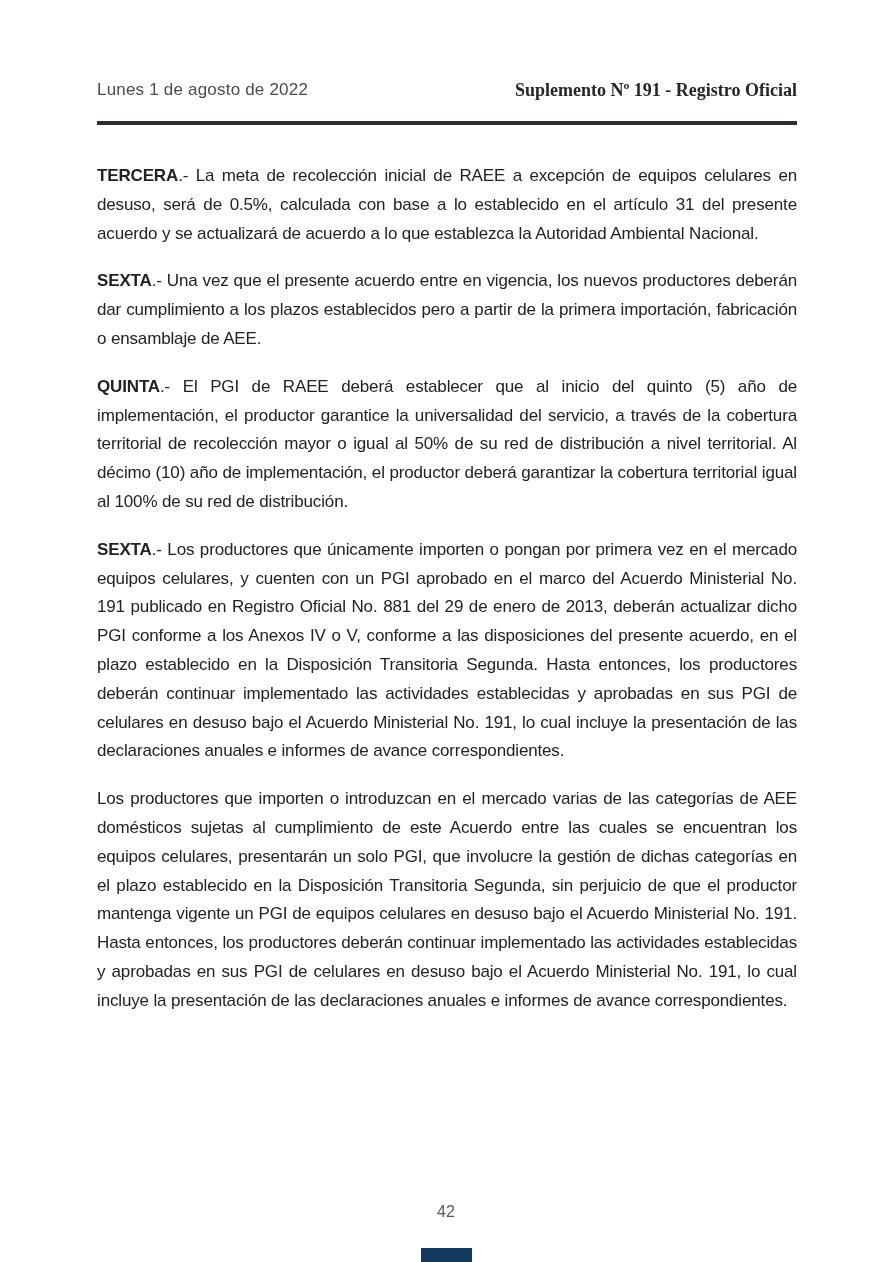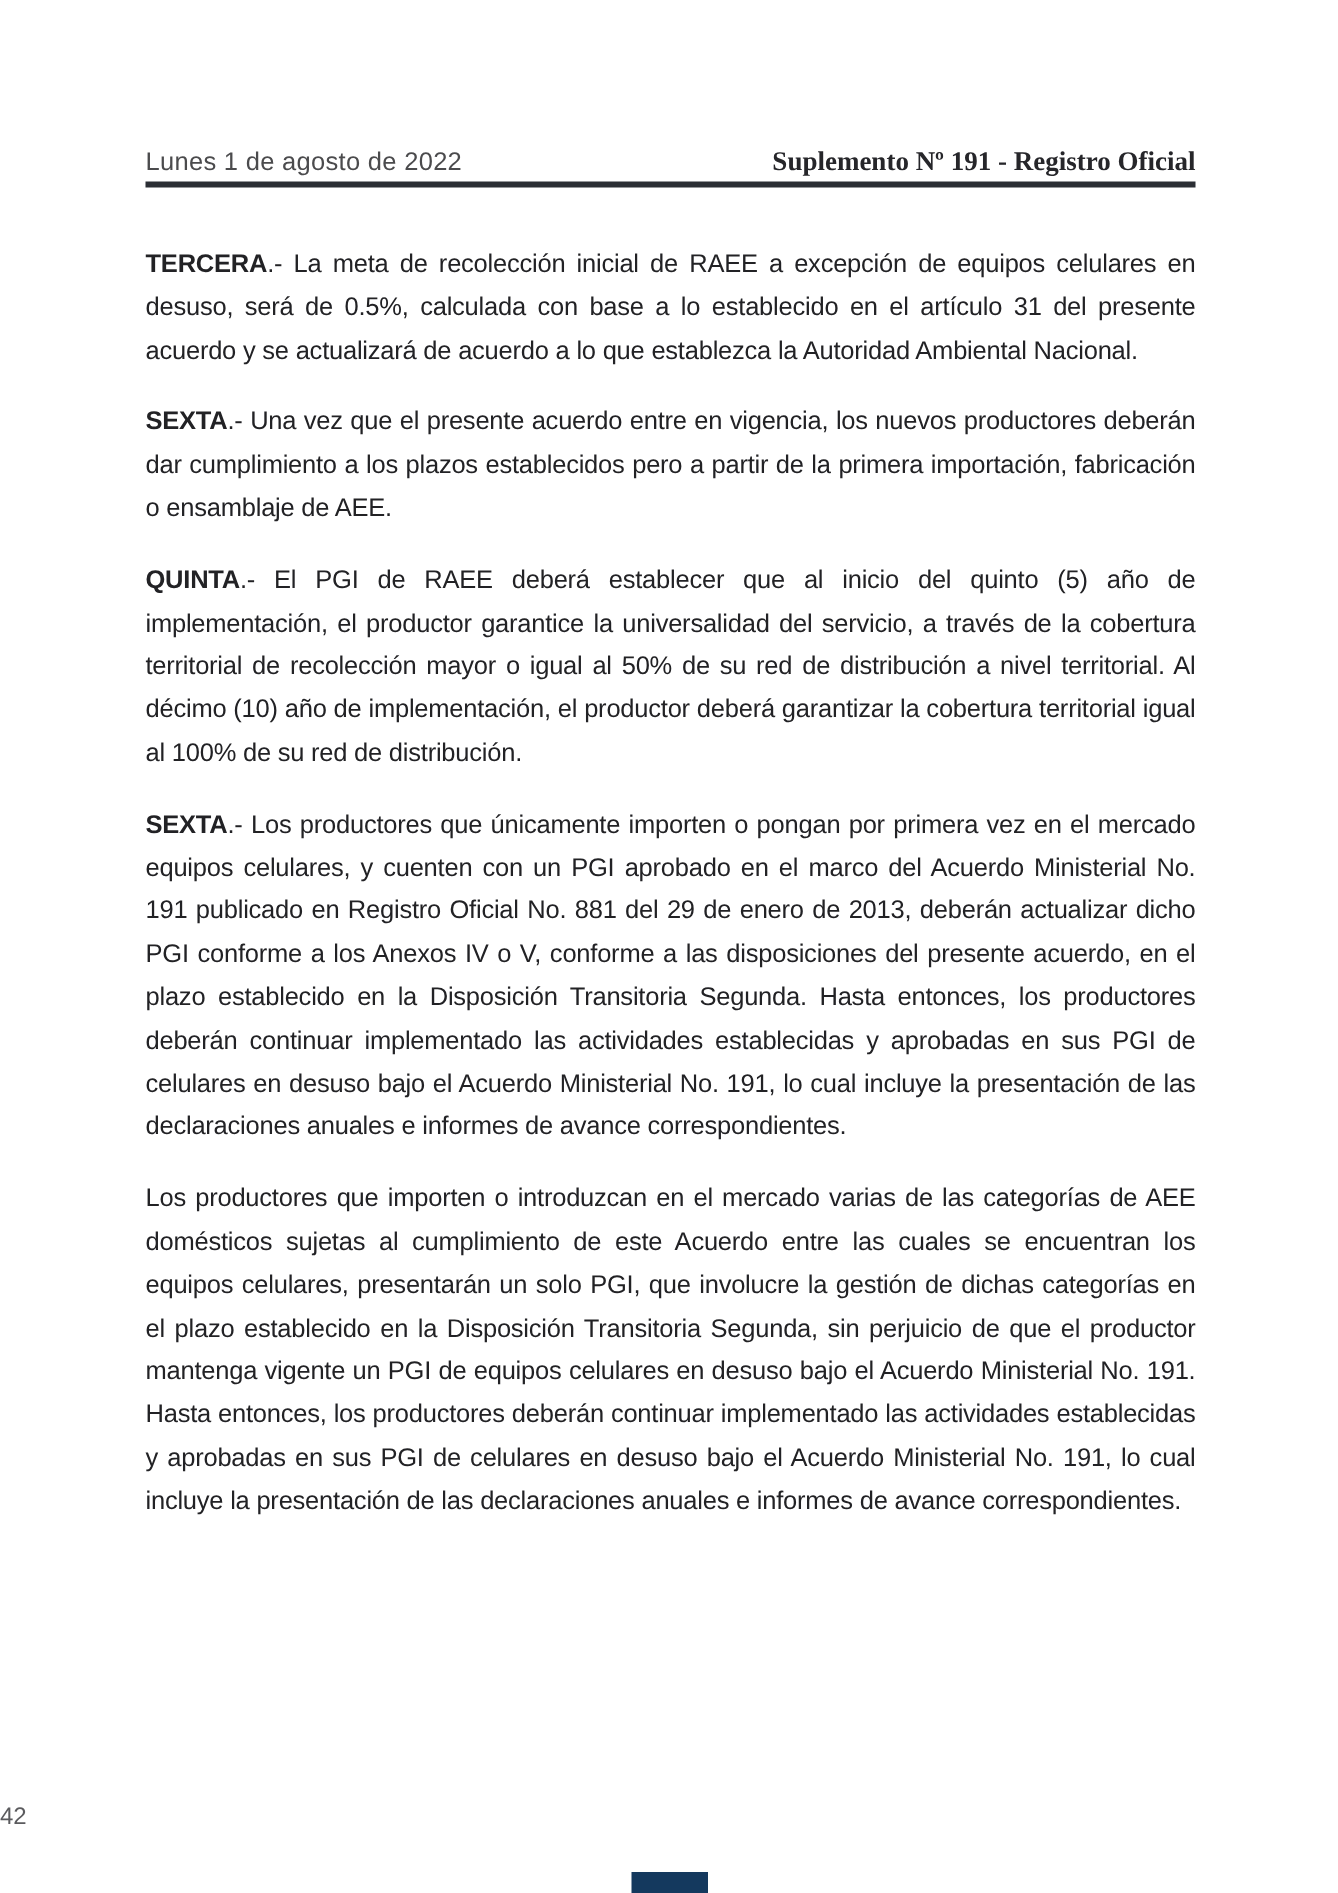--- a/index.html
+++ b/index.html
@@ -13,26 +13,26 @@
   }
   .page {
     position: absolute;
     left: 97px;
     top: 0;
     width: 700px;
     height: 100%;
   }
   .header {
     position: absolute;
-    top: 97px;
+    top: 80px;
     left: 0;
     width: 100%;
     display: flex;
     justify-content: space-between;
-    align-items: center;
+    align-items: flex-start;
   }
   .header-date {
     color: #4b4b4d;
     font-size: 17px;
     letter-spacing: 0.2px;
   }
   .header-edition {
     font-family: "Liberation Serif", serif;
     font-weight: bold;
     color: #26262a;
@@ -61,21 +61,21 @@
     letter-spacing: -0.15px;
   }
   .para .lead {
     font-weight: bold;
   }
   .footer-page {
     position: absolute;
     top: 1203px;
     left: 0;
     width: 892px;
-    text-align: left;
+    text-align: center;
     color: #5b5b5e;
     font-size: 16px;
   }
   .bottom-mark {
     position: absolute;
     left: 421px;
     bottom: 0;
     width: 51px;
     height: 14px;
   }

